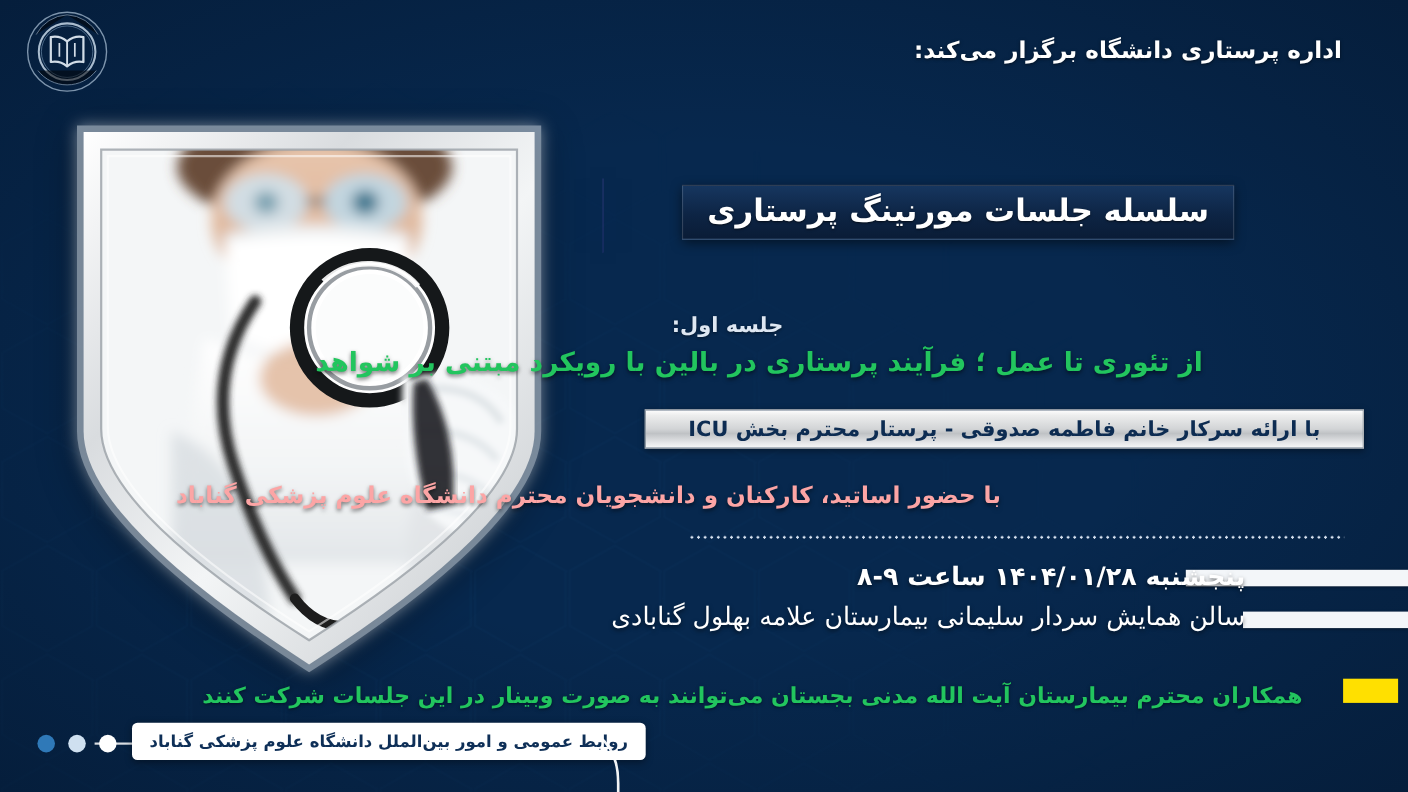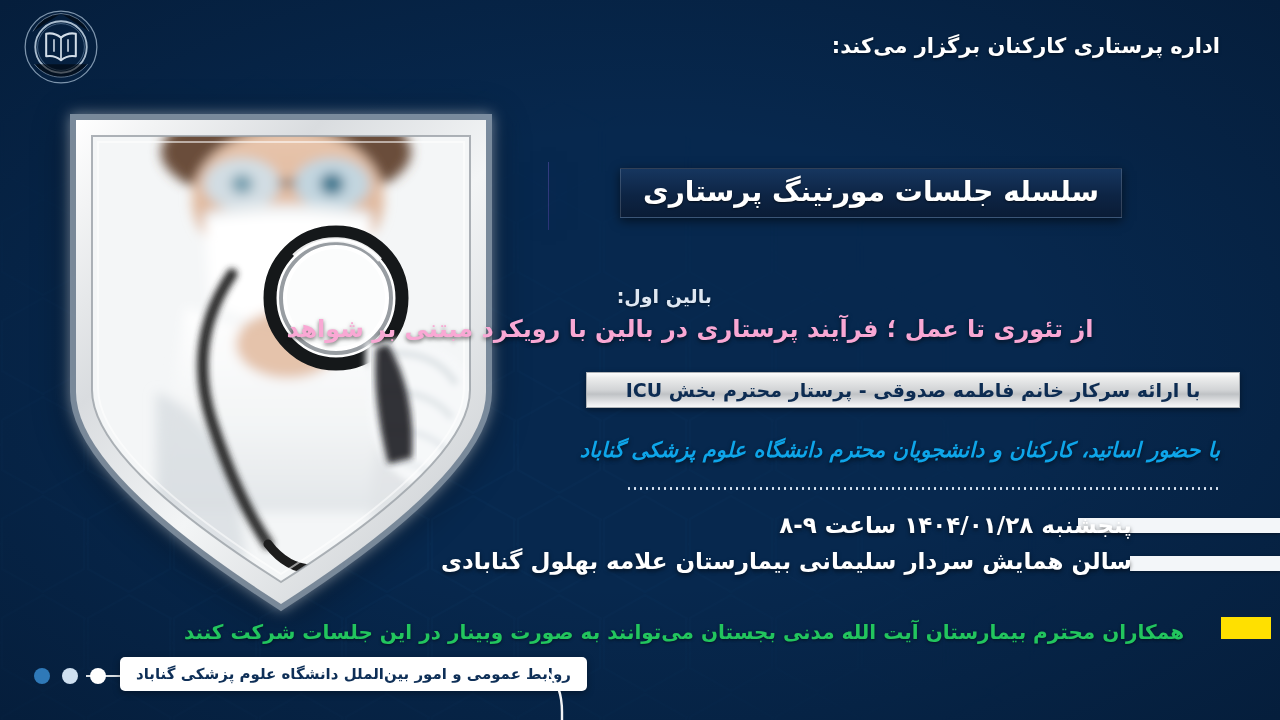--- a/index.html
+++ b/index.html
@@ -74,65 +74,64 @@
   
   .session-tag{
     position:absolute; right:568px; top:285px;
     font-size:19px; color:#eaf2fb; font-weight:bold;
     direction:rtl; text-shadow:0 1px 3px rgba(0,0,0,.5);
     opacity:.95;
   }
   .session-title{
     position:absolute; right:60px; top:315px; width:1060px;
     text-align:center;
-    font-size:24px; font-weight:bold; color:#f9a8d4;
+    font-size:24px; font-weight:bold; color:#22c55e;
     direction:rtl; white-space:nowrap;
     text-shadow:0 2px 4px rgba(0,0,0,.55);
   }
 
   
   .silver-bar{
     position:absolute; left:586px; top:372px; width:654px; height:36px;
     background:linear-gradient(180deg,#fdfdfd 0%,#eceded 14%,#d2d4d6 50%,#bfc2c5 62%,#e7e8ea 88%,#f7f8f8 100%);
     border:1px solid #aeb2b6;
     box-shadow:0 2px 6px rgba(0,0,0,.4);
     display:flex; align-items:center; justify-content:center;
   }
   .silver-bar span{
     color:#0d2c52; font-size:19px; font-weight:bold; direction:rtl;
     white-space:nowrap;
   }
 
   
   .attendance{
     position:absolute; right:60px; top:438px; width:1060px;
-    text-align:right; direction:rtl; white-space:nowrap;
-    font-size:21px; font-weight:bold; color:#0ea5e9;
+    text-align:left; direction:rtl; white-space:nowrap;
+    font-size:21px; font-weight:bold; color:#fca5a5;
     text-shadow:0 2px 4px rgba(0,0,0,.55);
-    font-style:italic;
   }
 
   
   .dotted{
     position:absolute; left:626px; top:487px; width:596px; height:3px;
     background-image:radial-gradient(circle, #eaf3ff 0 1.1px, rgba(0,0,0,0) 1.3px);
     background-size:6px 3px; background-repeat:repeat-x;
     opacity:.92;
   }
 
   
   .datetime{
     position:absolute; right:148px; top:512px;
     font-size:23px; font-weight:bold; color:#ffffff;
     direction:rtl; white-space:nowrap;
     text-shadow:0 2px 4px rgba(0,0,0,.55);
   }
   .venue{
     position:absolute; right:148px; top:548px;
-    font-size:23px; font-weight:bold; color:#ffffff;
+    font-size:23px; font-weight:normal; color:#ffffff;
     direction:rtl; white-space:nowrap;
     text-shadow:0 2px 4px rgba(0,0,0,.55);
   }
   .bar-a{
     position:absolute; left:1078px; top:518px; width:202px; height:15px;
     background:#f3f6f9; box-shadow:0 1px 3px rgba(0,0,0,.4);
   }
   .bar-b{
     position:absolute; left:1130px; top:556px; width:150px; height:15px;
     background:#f3f6f9; box-shadow:0 1px 3px rgba(0,0,0,.4);
@@ -317,21 +316,21 @@
         </g>
 
         <path d="M352 252 Q380 300 376 366 L352 372 Q336 306 340 256 Z" fill="#1b1e20" opacity=".9" filter="url(#blurMid)"></path>
       </g>
 
       <path d="M56 44 L434 44 L434 298 Q434 370 245 490 Q56 370 56 298 Z" fill="none" stroke="#9aa0a6" stroke-width="2" opacity=".8"></path>
       <path d="M62 50 L428 50 L428 296 Q428 366 245 482 Q62 366 62 296 Z" fill="none" stroke="#ffffff" stroke-width="2" opacity=".55"></path>
     </svg>
   </div>
 
-  <div class="kicker">اداره پرستاری کارکنان برگزار می‌کند:</div>
+  <div class="kicker">اداره پرستاری دانشگاه برگزار می‌کند:</div>
 
   <div class="wordmark">
     <svg viewBox="0 0 690 200" aria-hidden="true">
       <defs>
         <pattern id="stripes" width="8" height="11.2" patternUnits="userSpaceOnUse">
           <rect x="0" y="0" width="8" height="7" fill="#ffffff"></rect>
           <rect x="0" y="7" width="8" height="4.2" fill="rgba(0,0,0,0)"></rect>
         </pattern>
         <linearGradient id="glowG" x1="0" y1="0" x2="0" y2="1">
           <stop offset="0%" stop-color="#8f7ae0"></stop>
@@ -342,21 +341,21 @@
       <g transform="translate(6,8)" opacity=".75">
         <text x="0" y="160" font-family="'DejaVu Sans','Liberation Sans',sans-serif" font-size="192" font-weight="bold" letter-spacing="-6" fill="url(#glowG)" textLength="684" lengthAdjust="spacingAndGlyphs">MORNING</text>
       </g>
 
       <text x="0" y="156" font-family="'DejaVu Sans','Liberation Sans',sans-serif" font-size="192" font-weight="bold" letter-spacing="-6" fill="url(#stripes)" textLength="684" lengthAdjust="spacingAndGlyphs">MORNING</text>
     </svg>
   </div>
 
   <div class="plaque">سلسله جلسات مورنینگ پرستاری</div>
 
-  <div class="session-tag">بالین اول:</div>
+  <div class="session-tag">جلسه اول:</div>
   <div class="session-title">از تئوری تا عمل ؛ فرآیند پرستاری در بالین با رویکرد مبتنی بر شواهد</div>
 
   <div class="silver-bar">
     <span>با ارائه سرکار خانم فاطمه صدوقی  -  پرستار محترم بخش ICU</span>
   </div>
 
   <div class="attendance">با حضور اساتید، کارکنان و دانشجویان محترم دانشگاه علوم پزشکی گناباد</div>
 
   <div class="dotted"></div>
 

